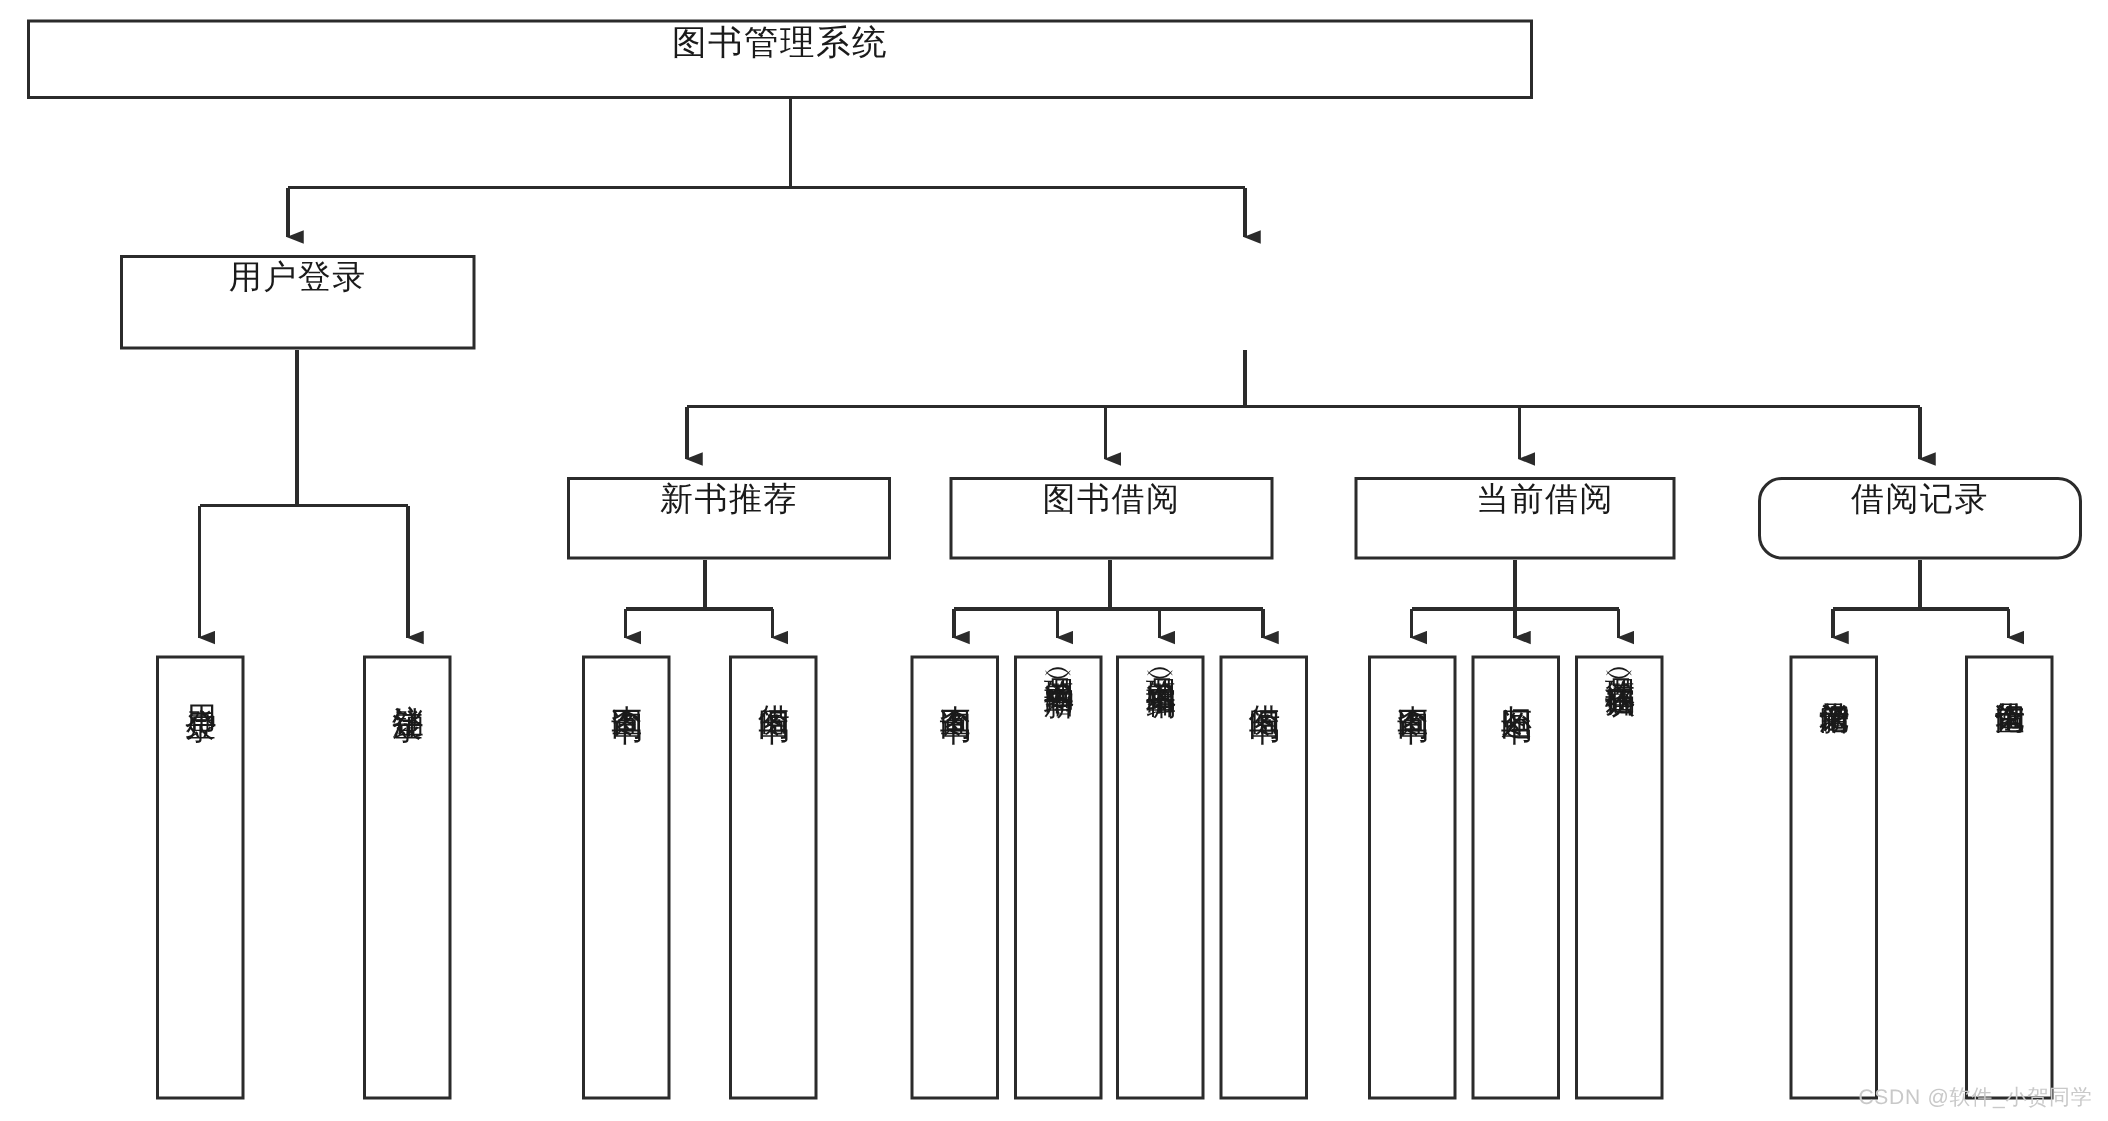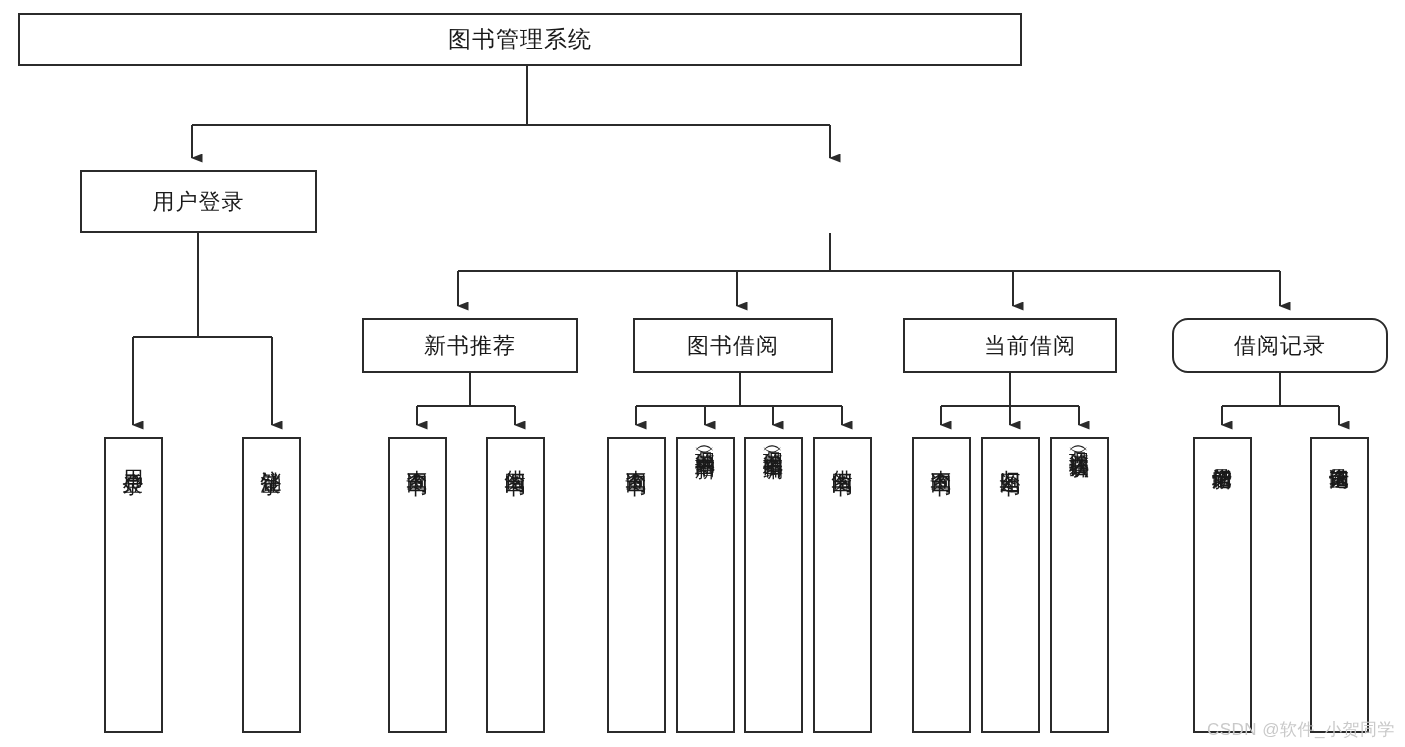--- a/index.html
+++ b/index.html
@@ -25,21 +25,21 @@
     width: 1405px;
     height: 747px;
     pointer-events: none;
   }
   .node {
     position: absolute;
     box-sizing: border-box;
     background: #ffffff;
     border: 2px solid #2b2b2b;
     display: flex;
-    align-items: center;
+    align-items: flex-start;
     justify-content: center;
     color: #1a1a1a;
   }
   .node-label {
     display: block;
     text-align: center;
     line-height: 1.15;
     white-space: nowrap;
   }
   
@@ -74,21 +74,21 @@
   }
   .node.leaf.dense .node-label {
     letter-spacing: -1px;
     font-size: 20px;
     max-height: 286px;
   }
   .watermark {
     position: absolute;
     right: 10px;
     bottom: 6px;
-    font-size: 17px;
+    font-size: 14px;
     color: #c9c9c9;
     letter-spacing: 0.5px;
     user-select: none;
     white-space: nowrap;
   }
 </style>
 </head>
 <body>
 
 <div id="diagram-root">
@@ -147,24 +147,24 @@
   </svg>
 
   <div class="node root horizontal" style="left:18px; top:13px; width:1004px; height:53px;">
     <span class="node-label">图书管理系统</span>
   </div>
 
   <div class="node horizontal" style="left:80px; top:170px; width:237px; height:63px;">
     <span class="node-label">用户登录</span>
   </div>
 
-  <div class="node horizontal" style="left:362px; top:318px; width:216px; height:55px;">
+  <div class="node horizontal" style="left:378px; top:318px; width:216px; height:55px;">
     <span class="node-label">新书推荐</span>
   </div>
-  <div class="node horizontal" style="left:633px; top:318px; width:200px; height:55px;">
+  <div class="node horizontal" style="left:633px; top:318px; width:216px; height:55px;">
     <span class="node-label">图书借阅</span>
   </div>
   <div class="node horizontal" style="left:903px; top:318px; width:214px; height:55px;padding-left:40px;">
     <span class="node-label">当前借阅</span>
   </div>
   <div class="node horizontal" style="left:1172px; top:318px; width:216px; height:55px;border-radius:16px;">
     <span class="node-label">借阅记录</span>
   </div>
 
   <div class="node leaf" style="left:104px; top:437px; width:59px; height:296px;">

